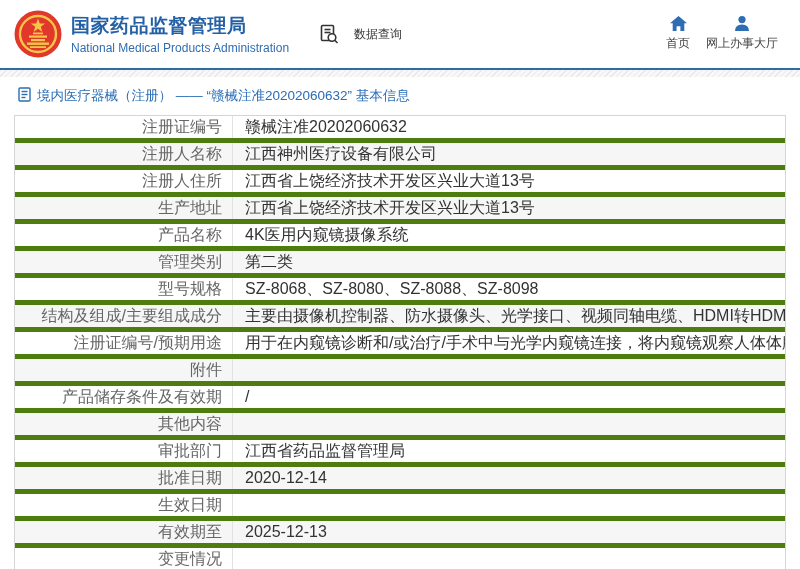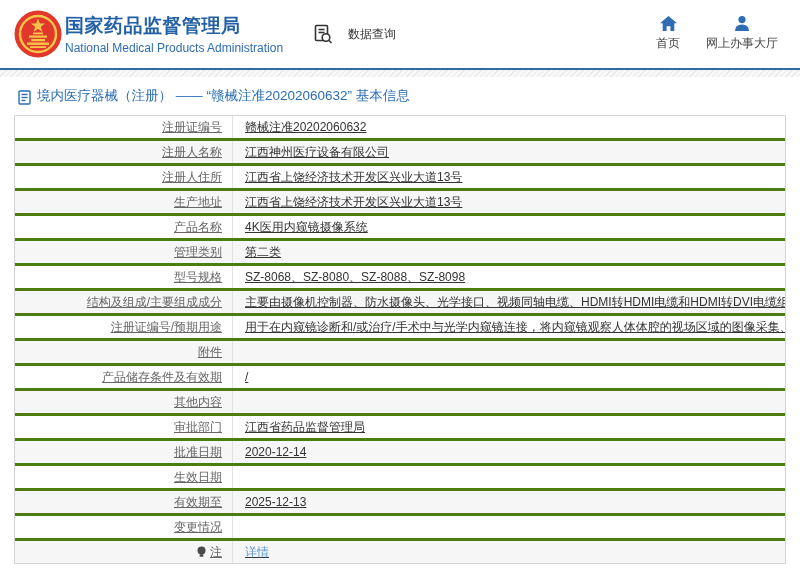--- a/index.html
+++ b/index.html
@@ -12,58 +12,58 @@
   
   .site-header {
     height: 70px;
     display: flex;
     align-items: center;
     padding: 0 16px 0 14px;
     border-bottom: 2px solid #2e6da4;
     background: #fff;
   }
   .logo { width: 48px; height: 48px; flex: 0 0 auto; cursor: pointer; }
-  .title-block { margin-left: 3px; }
+  .title-block { margin-left: 9px; }
   .site-title {
     font-size: 19px; font-weight: bold; color: #2360a5; letter-spacing: 0.5px;
     line-height: 24px;
   }
   .site-subtitle { font-size: 12px; color: #2f6db3; margin-top: 3px; }
   .section-title {
     margin-left: 30px;
     display: flex; align-items: center; gap: 15px;
     font-size: 12px; color: #333; cursor: pointer;
   }
-  .top-nav { margin-left: auto; display: flex; gap: 26px; padding-right: 6px; text-align: right; }
+  .top-nav { margin-left: auto; display: flex; gap: 16px; padding-right: 6px; text-align: right; }
   .nav-item {
     display: flex; flex-direction: column; align-items: center; gap: 4px;
     cursor: pointer;
   }
   .nav-label { font-size: 12px; color: #444; white-space: nowrap; }
   
   .hatch-strip {
     height: 7px;
     background: repeating-linear-gradient(135deg, #e9e9e9 0 1px, #f8f8f8 1px 4px);
   }
   
   .breadcrumb {
     padding: 10px 18px 8px 18px;
-    display: flex; align-items: flex-end; gap: 6px;
+    display: flex; align-items: flex-start; gap: 6px;
     font-size: 13.5px; color: #2a6db5;
   }
   
   .info-table {
     margin: 2px 14px 0 14px;
     border: 1px solid #d5d5d5;
     background: #fff;
   }
   .row { display: flex; align-items: stretch; }
-  .row + .row { border-top: 3px solid #4d7c0f; }
+  .row + .row { border-top: 5px solid #4d7c0f; }
   .row:nth-child(even) { background: #f6f6f6; }
-  .cell { font-size: 12px; line-height: 22px; min-height: 22px; text-decoration: underline; }
+  .cell { font-size: 16px; line-height: 22px; min-height: 22px; }
   .cell.label {
     width: 218px; flex: 0 0 auto;
     text-align: right;
     padding: 0 10px 0 6px;
     color: #666;
     border-right: 1px solid #e2e2e2;
     display: flex; justify-content: flex-end; align-items: center; gap: 3px;
     white-space: nowrap;
   }
   .cell.value {

